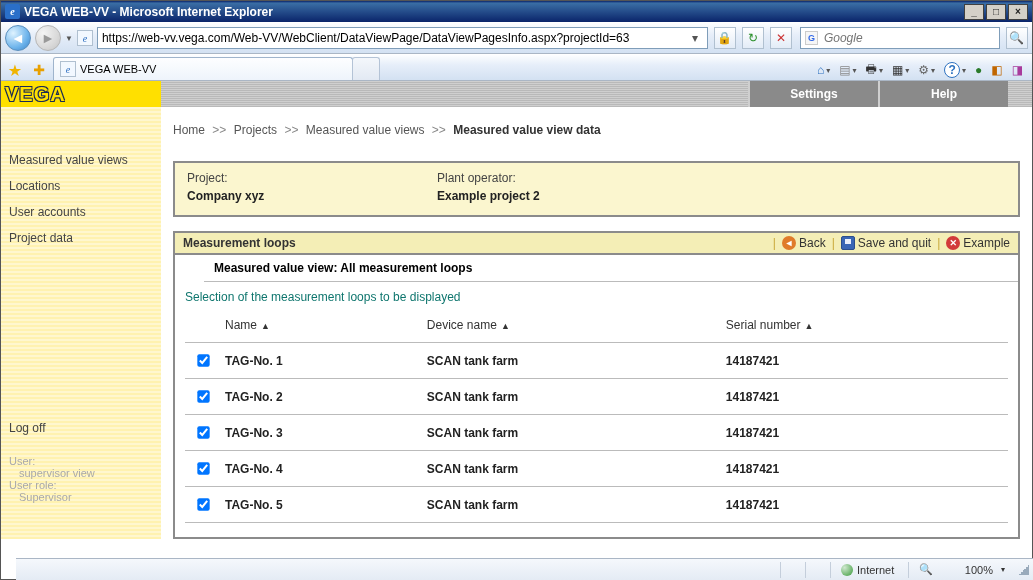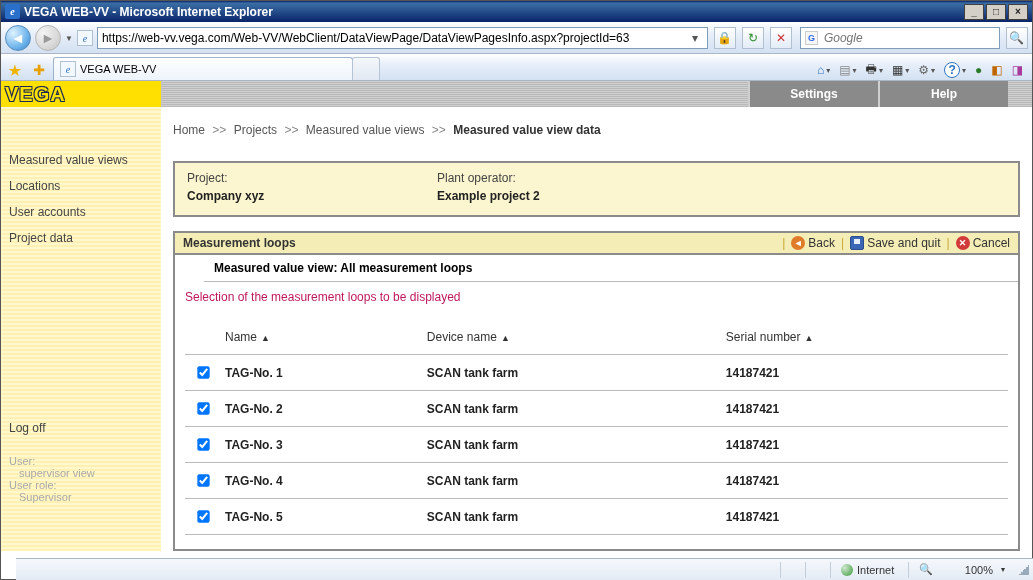--- a/index.html
+++ b/index.html
@@ -188,21 +188,21 @@
   .ico-cancel { background:#d23a3a; }
   .ico-save {
     width:14px;height:14px;background:#3a66b5;border:1px solid #2b4d8c;border-radius:2px;
     position:relative;
   }
   .ico-save::after{content:"";position:absolute;top:2px;left:3px;right:3px;height:5px;background:#e9eefb;}
   .panel-sub {
     font-weight:bold;font-size:12px;padding:6px 10px;border-bottom:1px solid #bbb;margin-left:29px;
   }
   .panel-body { padding:8px 10px 14px 10px; }
-  .panel-body .desc { font-size:12px;color:#be185d;margin-bottom:22px; }
+  .panel-body .desc { font-size:12px;color:#0f766e;margin-bottom:10px; }
   table.loops { width:100%;border-collapse:collapse;font-size:12px; }
   table.loops th {
     text-align:left;font-weight:normal;color:#333;padding:4px 6px 10px 6px;
     border-bottom:1px solid #bbb;
   }
   table.loops th .sort { font-size:9px;margin-left:4px;color:#333; }
   table.loops td {
     padding:8px 6px;font-weight:bold;color:#222;border-bottom:1px solid #bbb;
   }
   table.loops td.cb { width:24px;text-align:center;padding-left:8px; }
@@ -338,21 +338,21 @@
                 <span>Back</span>
               </span>
               <span class="sep">|</span>
               <span class="act">
                 <span class="ico-save"></span>
                 <span>Save and quit</span>
               </span>
               <span class="sep">|</span>
               <span class="act">
                 <span class="ico-circle ico-cancel">✕</span>
-                <span>Cancel</span>
+                <span>Example</span>
               </span>
             </span>
           </div>
           <div class="panel-sub">Measured value view: All measurement loops</div>
           <div class="panel-body">
             <div class="desc">Selection of the measurement loops to be displayed</div>
             <table class="loops">
               <thead>
                 <tr>
                   <th style="width:24px;"></th>

